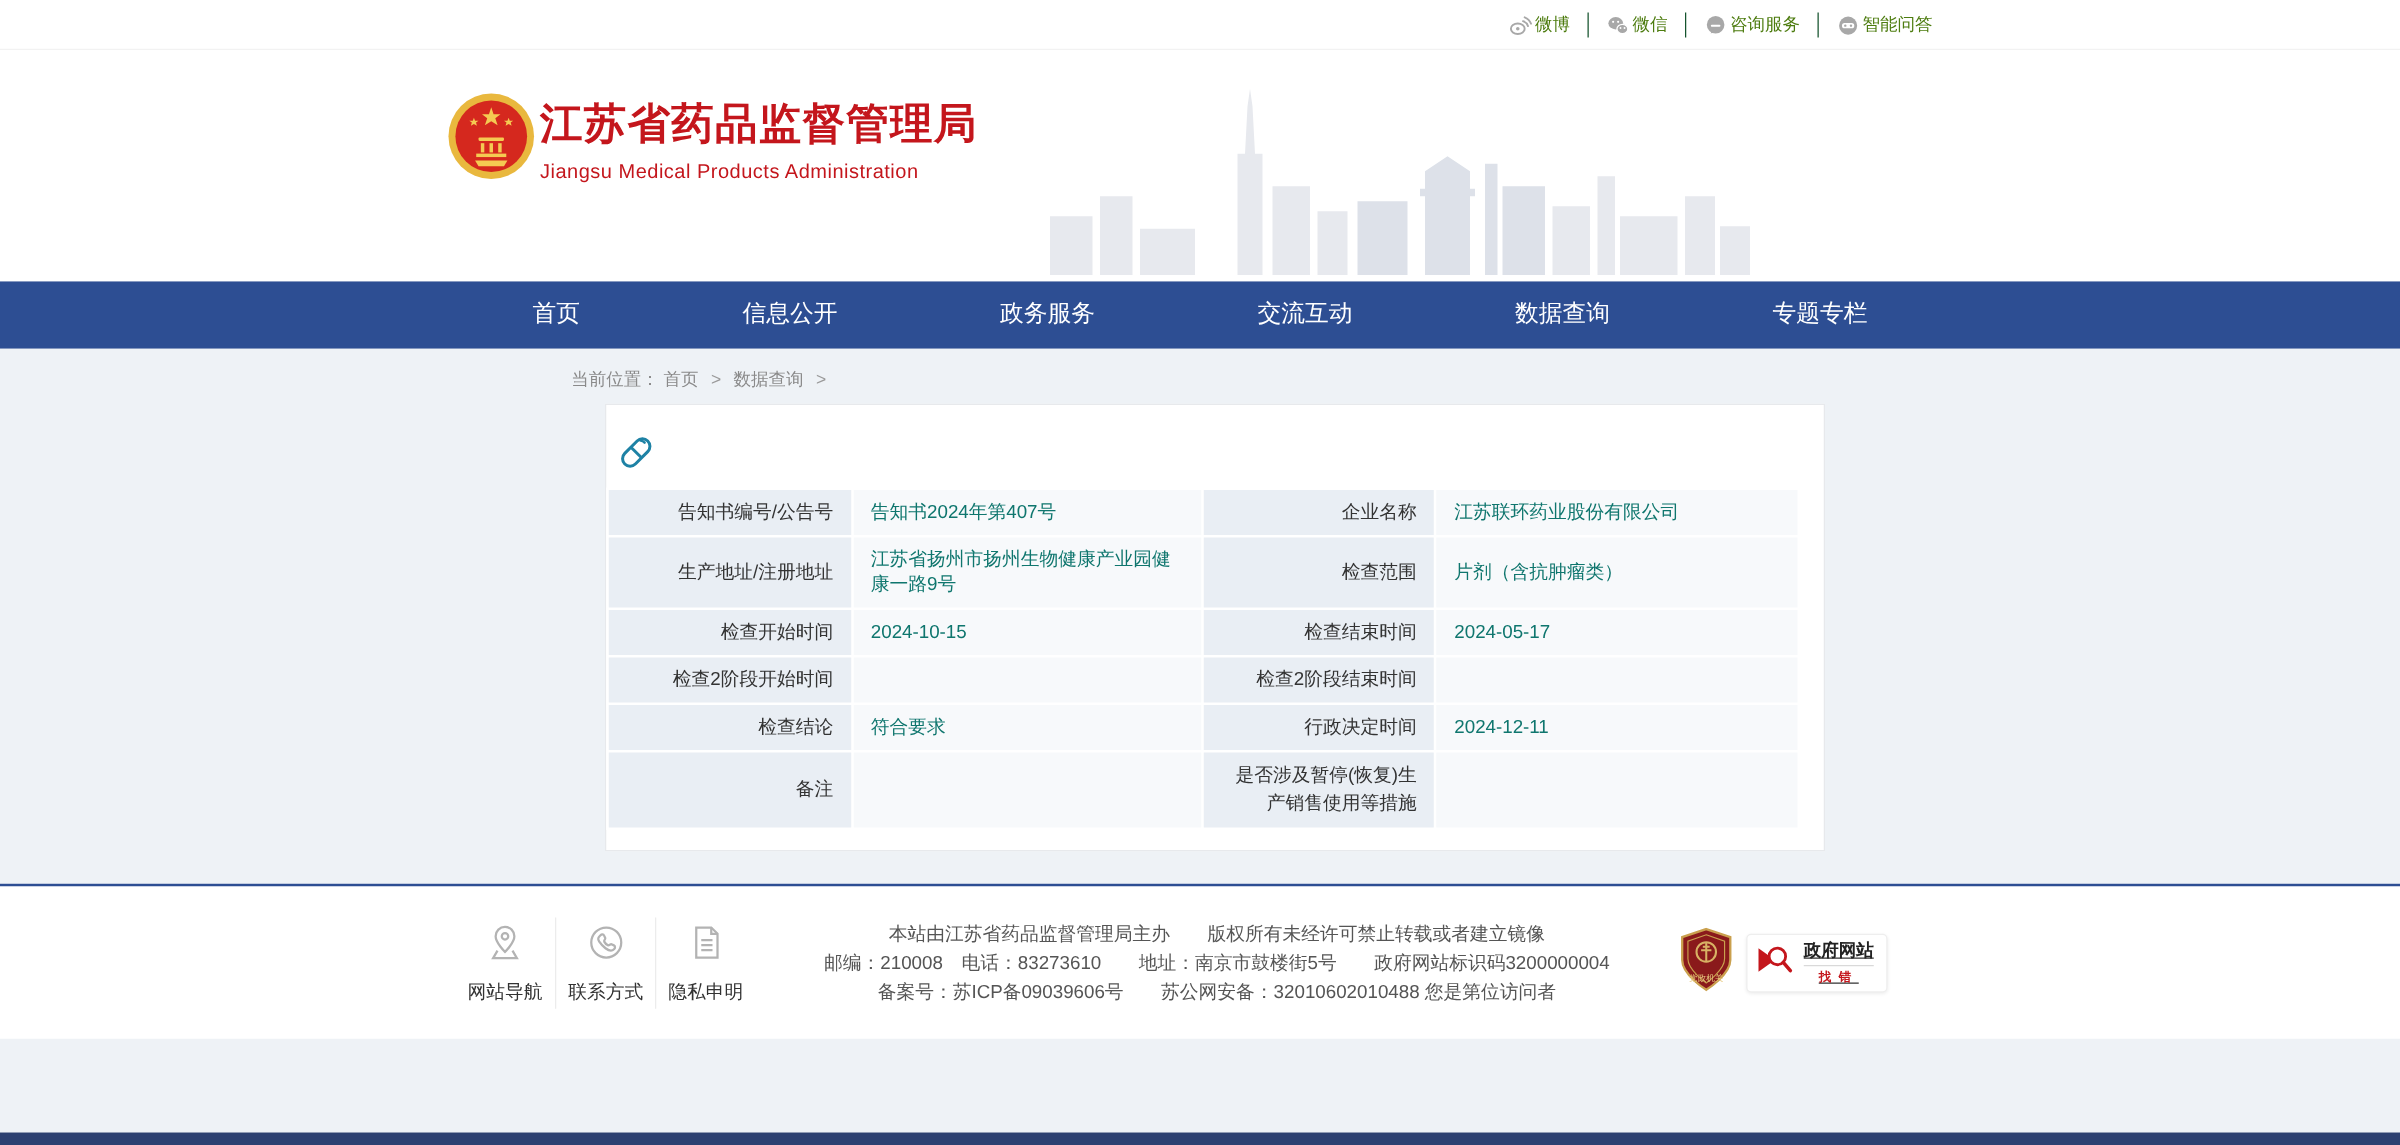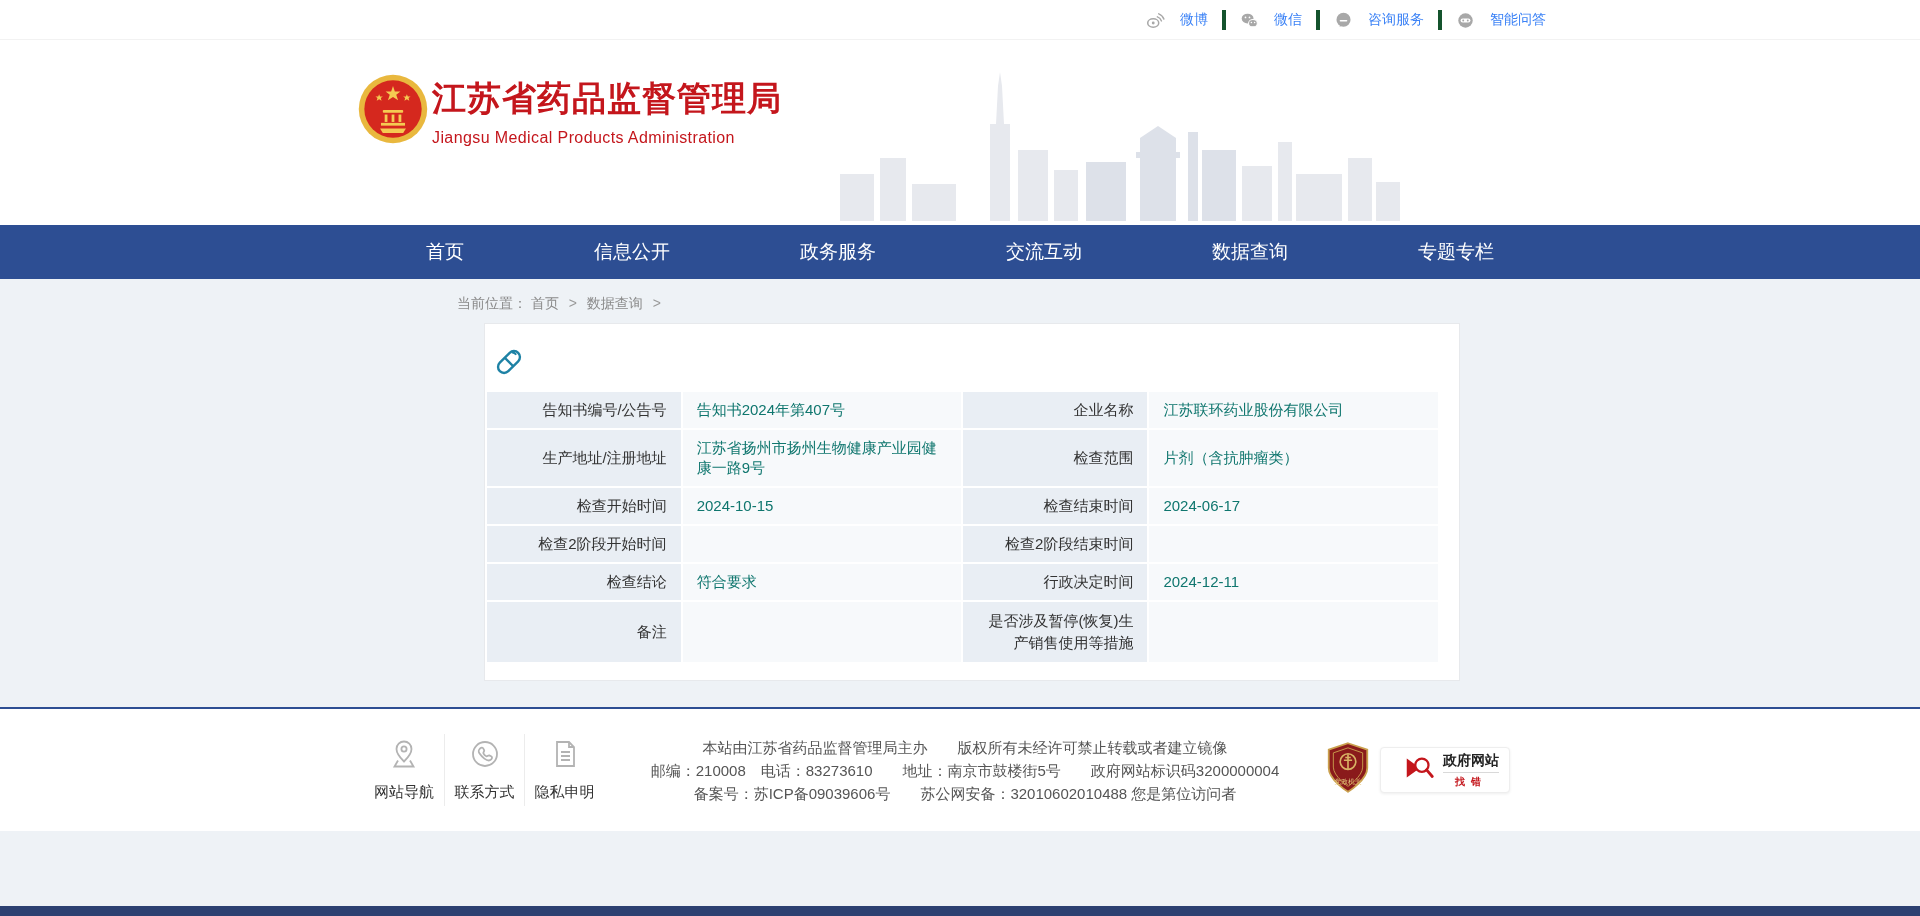--- a/index.html
+++ b/index.html
@@ -8,23 +8,23 @@
     width:1920px; height:916px; overflow:hidden;
     font-family:"Liberation Sans","DejaVu Sans",sans-serif;
     background:#ffffff; color:#333;
   }
   .page { display:flex; flex-direction:column; height:916px; }
   .container { width:1200px; margin:0 auto; position:relative; }
 
   
   .topbar { height:40px; background:#fff; border-bottom:1px solid #f2f2f2; }
   .topbar-inner { display:flex; justify-content:flex-end; align-items:center; height:40px; }
-  .topbar-item { display:flex; align-items:center; gap:15px; color:#3b82f6;
+  .topbar-item { display:flex; align-items:center; gap:2px; color:#4d7c0f;
                  font-size:14px; padding:0 14px; cursor:pointer; height:20px; }
-  .topbar-item + .topbar-item { border-left:4px solid #14532d;font-family:Liberation Serif, serif; }
+  .topbar-item + .topbar-item { border-left:1px solid #14532d;font-family:Liberation Serif, serif; }
   .topbar-item svg { display:block; }
 
   
   .header { height:185px; background:#fff; position:relative; overflow:hidden; }
   .header-inner { height:185px; }
   .skyline { position:absolute; right:160px; bottom:0; }
   .logo { position:absolute; left:-4px; top:32px; display:flex; align-items:center; gap:2px; cursor:pointer; }
   .logo-text .cn { font-size:34px; font-weight:bold; color:#c4161c; letter-spacing:1px; }
   .logo-text .en { font-size:16px; color:#c4161c; margin-top:7px; letter-spacing:.4px; }
 
@@ -51,21 +51,21 @@
   
   .footer { background:#fff; border-top:2px solid #2d4e93; height:124px; }
   .footer-inner { display:flex; align-items:center; height:100%; }
   .footer-links { display:flex; margin-left:4px;justify-content:space-between; }
   .footer-link { width:80px; text-align:center; padding:4px 8px; cursor:pointer; }
   .footer-link + .footer-link { border-left:1px solid #ececec; }
   .footer-link .flabel { font-size:15px; color:#333; margin-top:9px; white-space:nowrap; }
   .footer-text { flex:1; text-align:center; color:#555; font-size:15px; line-height:23px; padding:0 10px; }
   .footer-badges { display:flex; align-items:center; gap:10px; margin-right:50px; }
   .site-error { display:flex; align-items:center; gap:6px; background:#fff; border:1px solid #eee;
-                border-radius:4px; padding:3px 10px 3px 22px; box-shadow:0 1px 3px rgba(0,0,0,.07); cursor:pointer; }
+                border-radius:4px; padding:3px 10px 3px 5px; box-shadow:0 1px 3px rgba(0,0,0,.07); cursor:pointer;text-decoration:underline; }
   .site-error .t1 { font-size:14px; font-weight:bold; color:#222; border-bottom:1px solid #d9d9d9; padding-bottom:2px; }
   .site-error .t2 { font-size:10px; font-weight:bold; color:#c4161c; letter-spacing:6px; padding-top:2px; text-align:center; }
 
   .bottom-space { flex:1; background:#eef2f6; }
   .bottom-bar { height:10px; background:#2c4071; }
 </style>
 </head>
 <body>
 
 <div class="page">
@@ -223,21 +223,21 @@
           <tr>
             <td class="lbl">生产地址/注册地址</td>
             <td class="val">江苏省扬州市扬州生物健康产业园健康一路9号</td>
             <td class="lbl">检查范围</td>
             <td class="val">片剂（含抗肿瘤类）</td>
           </tr>
           <tr>
             <td class="lbl">检查开始时间</td>
             <td class="val">2024-10-15</td>
             <td class="lbl">检查结束时间</td>
-            <td class="val">2024-06-17</td>
+            <td class="val">2024-05-17</td>
           </tr>
           <tr>
             <td class="lbl">检查2阶段开始时间</td>
             <td class="val"></td>
             <td class="lbl">检查2阶段结束时间</td>
             <td class="val"></td>
           </tr>
           <tr>
             <td class="lbl">检查结论</td>
             <td class="val">符合要求</td>

